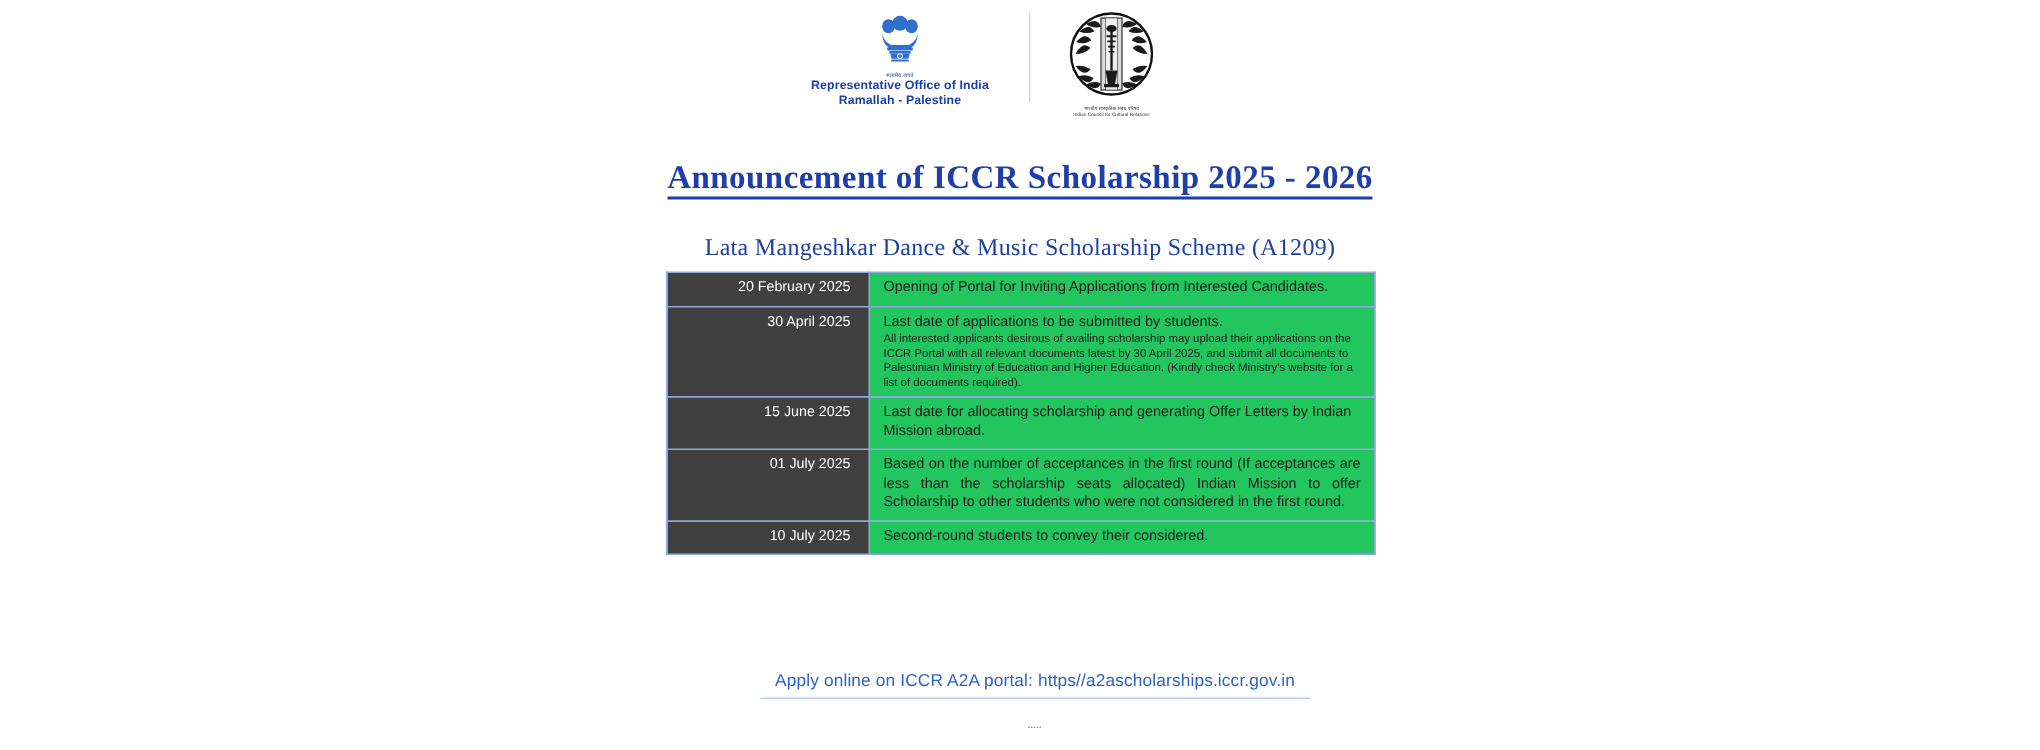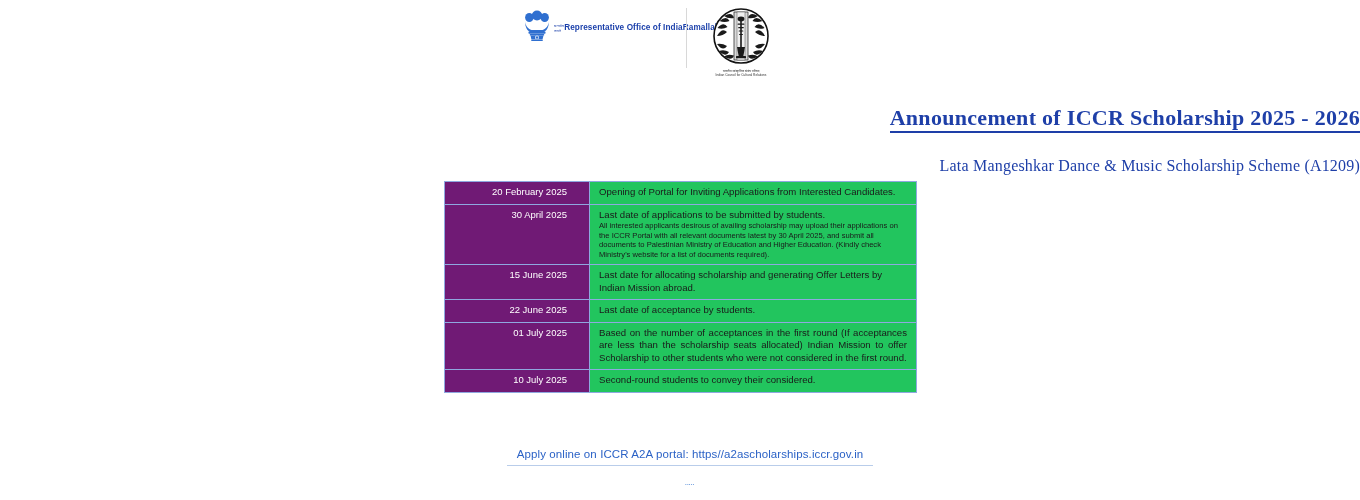--- a/index.html
+++ b/index.html
@@ -28,21 +28,21 @@
     left: 520px;
     top: 6px;
     width: 280px;
     height: 74px;
     display: flex;
     align-items: flex-start;
   }
   .logo-left {
     width: 160px;
     display: flex;
-    flex-direction: row;
+    flex-direction: column;
     align-items: center;
     padding-top: 2px;
   }
   .emblem-wrap {
     width: 34px;
     height: 40px;
     position: relative;
   }
   .emblem-caption {
     font-size: 3.4px;
@@ -86,21 +86,21 @@
     margin-top: 1px;
     width: 72px;
   }
 
   
   .title-block {
     position: absolute;
     top: 106px;
     left: 0;
     width: 1360px;
-    text-align: right;
+    text-align: center;
   }
   .main-title {
     font-family: "Liberation Serif", serif;
     font-size: 22px;
     font-weight: bold;
     color: #1e3fa8;
     letter-spacing: 0.3px;
     display: inline-block;
     border-bottom: 2px solid #1e3fa8;
     padding-bottom: 1px;
@@ -126,25 +126,25 @@
     border-collapse: collapse;
     width: 473px;
     table-layout: fixed;
   }
   table.sched td {
     vertical-align: top;
     border: 1px solid #8fa8e0;
   }
   td.date-cell {
     width: 118px;
-    background: #701a75;
+    background: #404040;
     color: #ffffff;
     font-size: 9.5px;
     text-align: right;
-    padding: 4px 22px 5px 4px;
+    padding: 4px 12px 5px 4px;
     line-height: 12px;
     white-space: nowrap;
     border-right: 1px solid #ffffff;
   }
   td.desc-cell {
     background: #22c55e;
     color: #1a1a1a;
     font-size: 9.6px;
     padding: 4px 9px 5px 9px;
     line-height: 12px;
@@ -285,26 +285,20 @@
             <div class="desc-note">All interested applicants desirous of availing scholarship may upload their applications on the ICCR Portal with all relevant documents latest by 30 April 2025, and submit all documents to Palestinian Ministry of Education and Higher Education. (Kindly check Ministry's website for a list of documents required).</div>
           </td>
         </tr>
         <tr>
           <td class="date-cell">15 June 2025</td>
           <td class="desc-cell">
             <div class="desc-main">Last date for allocating scholarship and generating Offer Letters by Indian Mission abroad.</div>
           </td>
         </tr>
         <tr>
-          <td class="date-cell">22 June 2025</td>
-          <td class="desc-cell">
-            <div class="desc-main">Last date of acceptance by students.</div>
-          </td>
-        </tr>
-        <tr>
           <td class="date-cell">01 July 2025</td>
           <td class="desc-cell">
             <div class="desc-main just">Based on the number of acceptances in the first round (If acceptances are less than the scholarship seats allocated) Indian Mission to offer Scholarship to other students who were not considered in the first round.</div>
           </td>
         </tr>
         <tr>
           <td class="date-cell">10 July 2025</td>
           <td class="desc-cell">
             <div class="desc-main">Second-round students to convey their considered.</div>
           </td>

